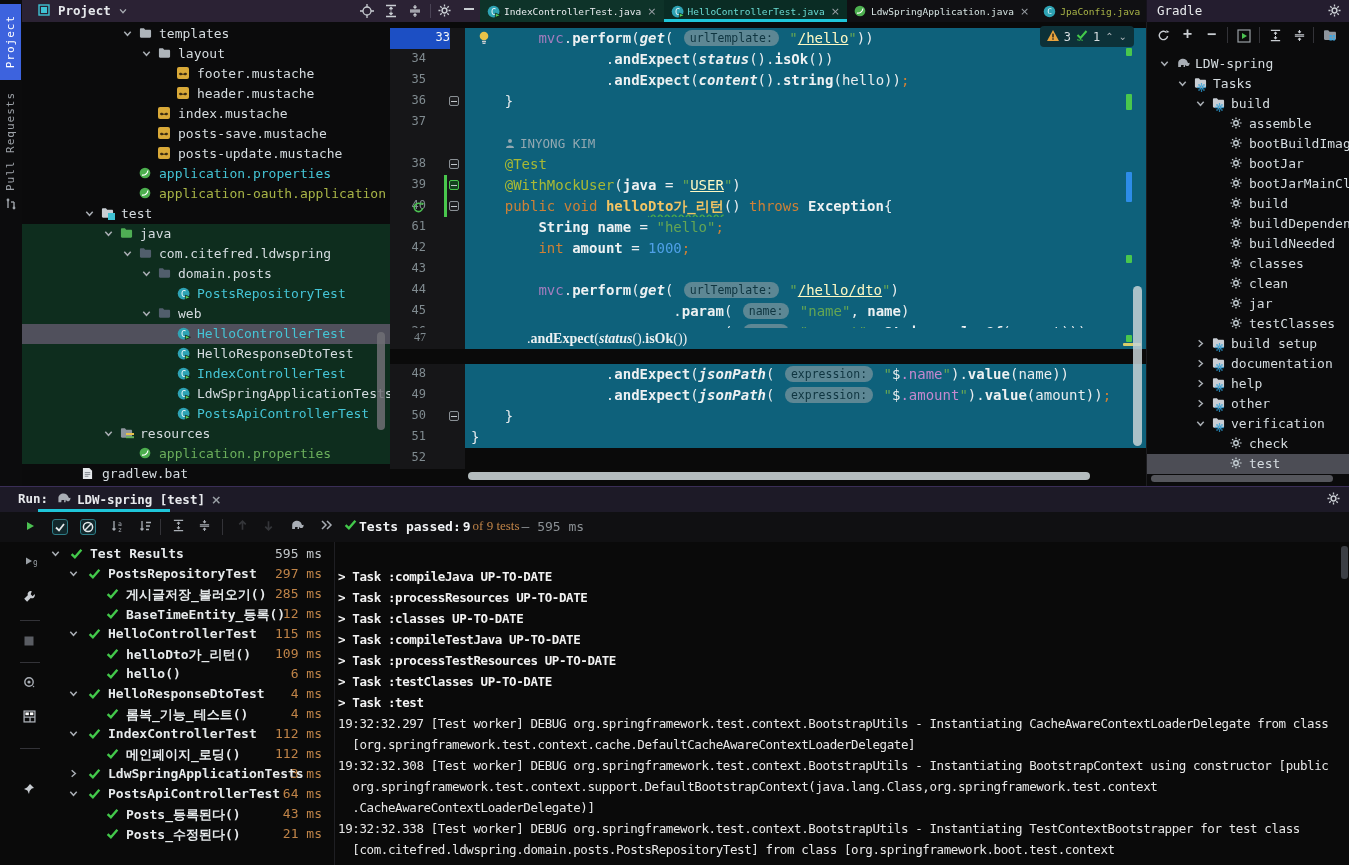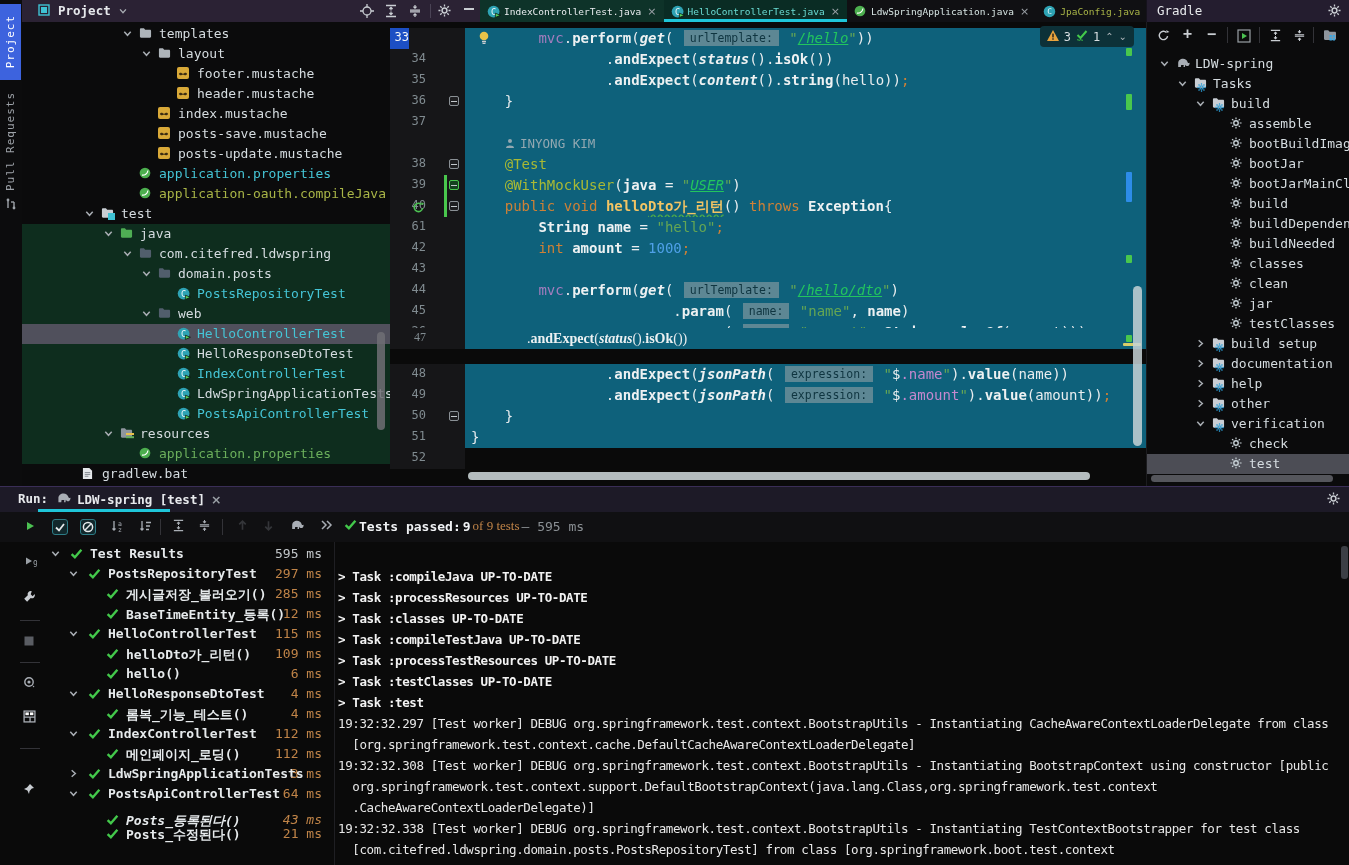--- a/index.html
+++ b/index.html
@@ -39,37 +39,37 @@
   .ptrow .tlabel{position:absolute;top:2px;white-space:nowrap;}
   .c-teal{color:#45C5D6;} .c-olive{color:#A9B547;} .c-green{color:#6CB05C;} .c-w{color:#D5DCE0;}
   #pt-scroll{position:absolute;left:355px;top:310px;width:8px;height:98px;background:#6E6E74;border-radius:4px;opacity:.85;}
   
   #editor{position:absolute;left:390px;top:22px;width:756px;height:464px;background:#0A0A0A;overflow:hidden;}
   .erow{position:absolute;left:0;width:756px;height:21px;}
   .erow .gut{position:absolute;left:0;top:0;width:75px;height:21px;background:#161618;}
   .erow .codebg{position:absolute;left:75px;right:0;top:0;bottom:0;background:#0E617B;}
   .erow.eof .codebg{background:transparent;}
   .gnum{position:absolute;left:0;top:2px;width:36px;text-align:right;font-size:12px;color:#808B90;}
-  .gnum.active{background:#1C4FC4;color:#F2F5F7;left:0;top:0;height:21px;width:19px;padding-top:2px;box-sizing:border-box;}
+  .gnum.active{background:#1C4FC4;color:#F2F5F7;left:0;top:0;height:21px;width:60px;padding-top:2px;box-sizing:border-box;}
   .gfold{position:absolute;left:59px;top:5px;width:10px;height:10px;border:1px solid #8A9095;border-radius:2px;box-sizing:border-box;background:#1E1E20;}
   .gfold:after{content:"";position:absolute;left:1px;right:1px;top:3.5px;height:1px;background:#C2C7CB;}
   .gfold.green{border-color:#49C74D;background:#14401F;}
   .gvcs{position:absolute;left:54px;top:0;width:3px;height:21px;background:#49C74D;}
   .grun{position:absolute;left:22px;top:3px;width:14px;height:14px;}
   .codeln{position:absolute;left:81px;top:0;height:21px;line-height:21px;white-space:pre;font-size:14px;color:#E9EDEF;}
   .tk-p{color:#E9EDEF;} .tk-kw{color:#CF8136;} .tk-semi{color:#CF8136;}
   .tk-cls{color:#EDF1F2;font-weight:bold;} .tk-m{color:#EDF1F2;font-weight:bold;}
   .tk-sm{color:#EDF1F2;font-weight:bold;font-style:italic;}
   .tk-ann{color:#A9B934;} .tk-str{color:#65A653;}
-  .tk-slink{color:#22c55e;text-decoration:underline;font-style:italic;}
+  .tk-slink{color:#fef9c3;text-decoration:underline;}
   .tk-num{color:#4FA0E8;} .tk-fld{color:#A37DBE;}
   .tk-decl{color:#F2C464;font-weight:bold;}
   .tk-declw{color:#F2C464;font-weight:bold;text-decoration:underline;text-decoration-style:wavy;text-decoration-color:#4AA84A;text-underline-offset:3px;}
   .tk-jp{color:#C488CE;}
-  .tk-chip{display:inline-block;background:#5D8794;color:#0F3540;border-radius:0;padding:0 6px;font-size:11.5px;line-height:16px;vertical-align:1px;margin:0 2px;}
+  .tk-chip{display:inline-block;background:#5D8794;color:#0F3540;border-radius:8px;padding:0 6px;font-size:11.5px;line-height:16px;vertical-align:1px;margin:0 2px;}
   .tk-author{color:#93A8B1;font-size:12.5px;}
   #insp-widget{position:absolute;right:12px;top:4px;height:21px;background:#0D3138;border-radius:4px;display:flex;align-items:center;gap:5px;padding:0 7px;font-size:12px;color:#D8DEE1;}
   #insp-widget .chev{color:#AEB6BA;font-size:10px;font-family:"DejaVu Sans",sans-serif;}
   .stripe-mark{position:absolute;width:6px;border-radius:1px;}
   #ed-vscroll{position:absolute;left:743px;top:264px;width:9px;height:160px;background:#C6D2D6;border-radius:5px;opacity:.85;}
   #ed-hscroll{position:absolute;left:78px;top:450px;width:622px;height:8px;background:#C6CFD2;border-radius:4px;opacity:.9;}
   #ed-bulb{position:absolute;left:88px;top:3px;width:12px;height:15px;}
   
   #gradle-panel{position:absolute;left:1146px;top:22px;width:203px;height:464px;background:#0B0B0C;border-left:1px solid #1C1C1F;overflow:hidden;}
   #gradle-toolbar{position:absolute;left:0;top:0;width:203px;height:28px;color:#C9CDD2;}
@@ -318,21 +318,21 @@
           </span>
           <span class="tlabel c-teal" style="left: 137px;">application.properties</span>
         </div>
         <div class="ptrow" style="top: 162px;">
           <span class="icn" style="left: 117px; top: 3px;">
             <svg width="12" height="12" viewBox="0 0 13 13">
               <circle cx="6.5" cy="6.5" r="5.8" fill="#4CAE4E"></circle>
               <path d="M3.2 8.8c2.9.4 6-1.3 6.5-5" stroke="#fff" stroke-width="1.3" fill="none"></path>
             </svg>
           </span>
-          <span class="tlabel c-olive" style="left: 137px;">application-oauth.compileJava</span>
+          <span class="tlabel c-olive" style="left: 137px;">application-oauth.application</span>
         </div>
         <div class="ptrow" style="top: 182px;">
           <span class="icn" style="left: 62px; top: 4px;">
             <svg width="11" height="11" viewBox="0 0 12 12">
               <path d="M2.5 4l3.5 4 3.5-4" fill="none" stroke="#A8ADB3" stroke-width="1.6"></path>
             </svg>
           </span>
           <span class="icn" style="left: 79px; top: 3px;">
             <svg width="13" height="12" viewBox="0 0 14 12">
               <path d="M1 2.2c0-.7.5-1.2 1.2-1.2h3.1l1.4 1.6h5.1c.7 0 1.2.5 1.2 1.2v6c0 .7-.5 1.2-1.2 1.2H2.2C1.5 11 1 10.5 1 9.8z" fill="#C9CED4"></path>
@@ -1214,21 +1214,21 @@
             </svg>
           </span>
           <span class="icn" style="left: 88px; top: 3px;">
             <svg width="13" height="13" viewBox="0 0 12 12">
               <path d="M1.5 6.5l3 3 6-7" stroke="#43C94B" stroke-width="2.2" fill="none"></path>
             </svg>
           </span>
           <span class="tlabel" style="left: 108px;">PostsApiControllerTest</span>
           <span class="ttime">64 ms</span>
         </div>
-        <div class="trow" style="top: 266px; font-style: italic;">
+        <div class="trow" style="top: 260px;">
           <span class="icn" style="left: 106px; top: 3px;">
             <svg width="13" height="13" viewBox="0 0 12 12">
               <path d="M1.5 6.5l3 3 6-7" stroke="#43C94B" stroke-width="2.2" fill="none"></path>
             </svg>
           </span>
           <span class="tlabel" style="left: 126px;">Posts_등록된다()</span>
           <span class="ttime">43 ms</span>
         </div>
         <div class="trow" style="top: 280px;">
           <span class="icn" style="left: 106px; top: 3px;">

